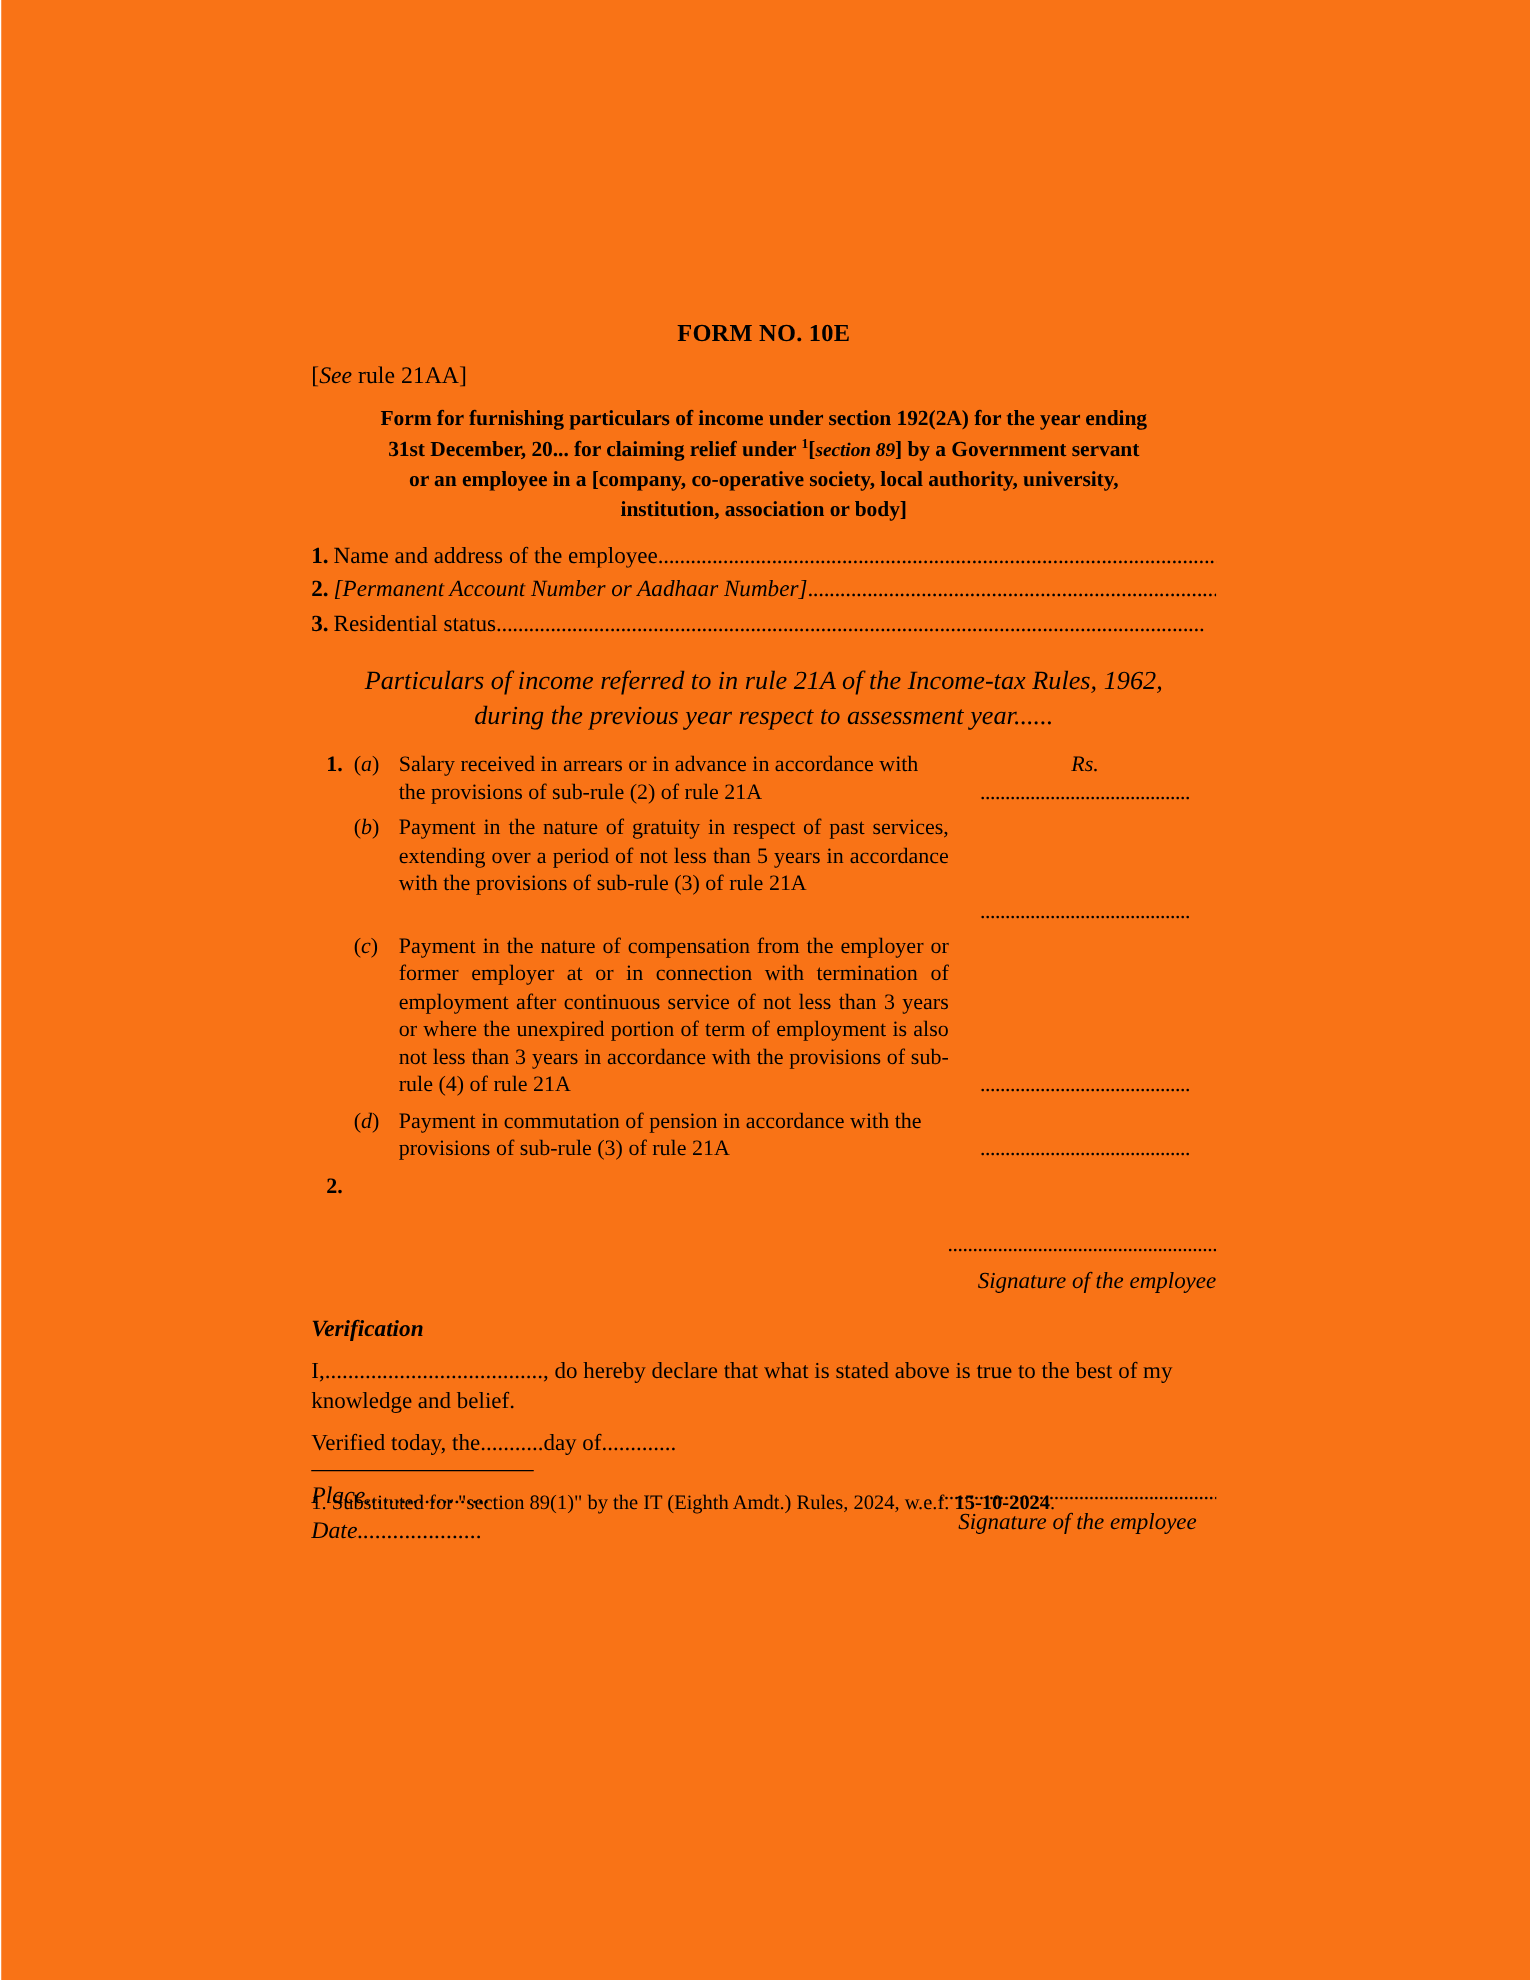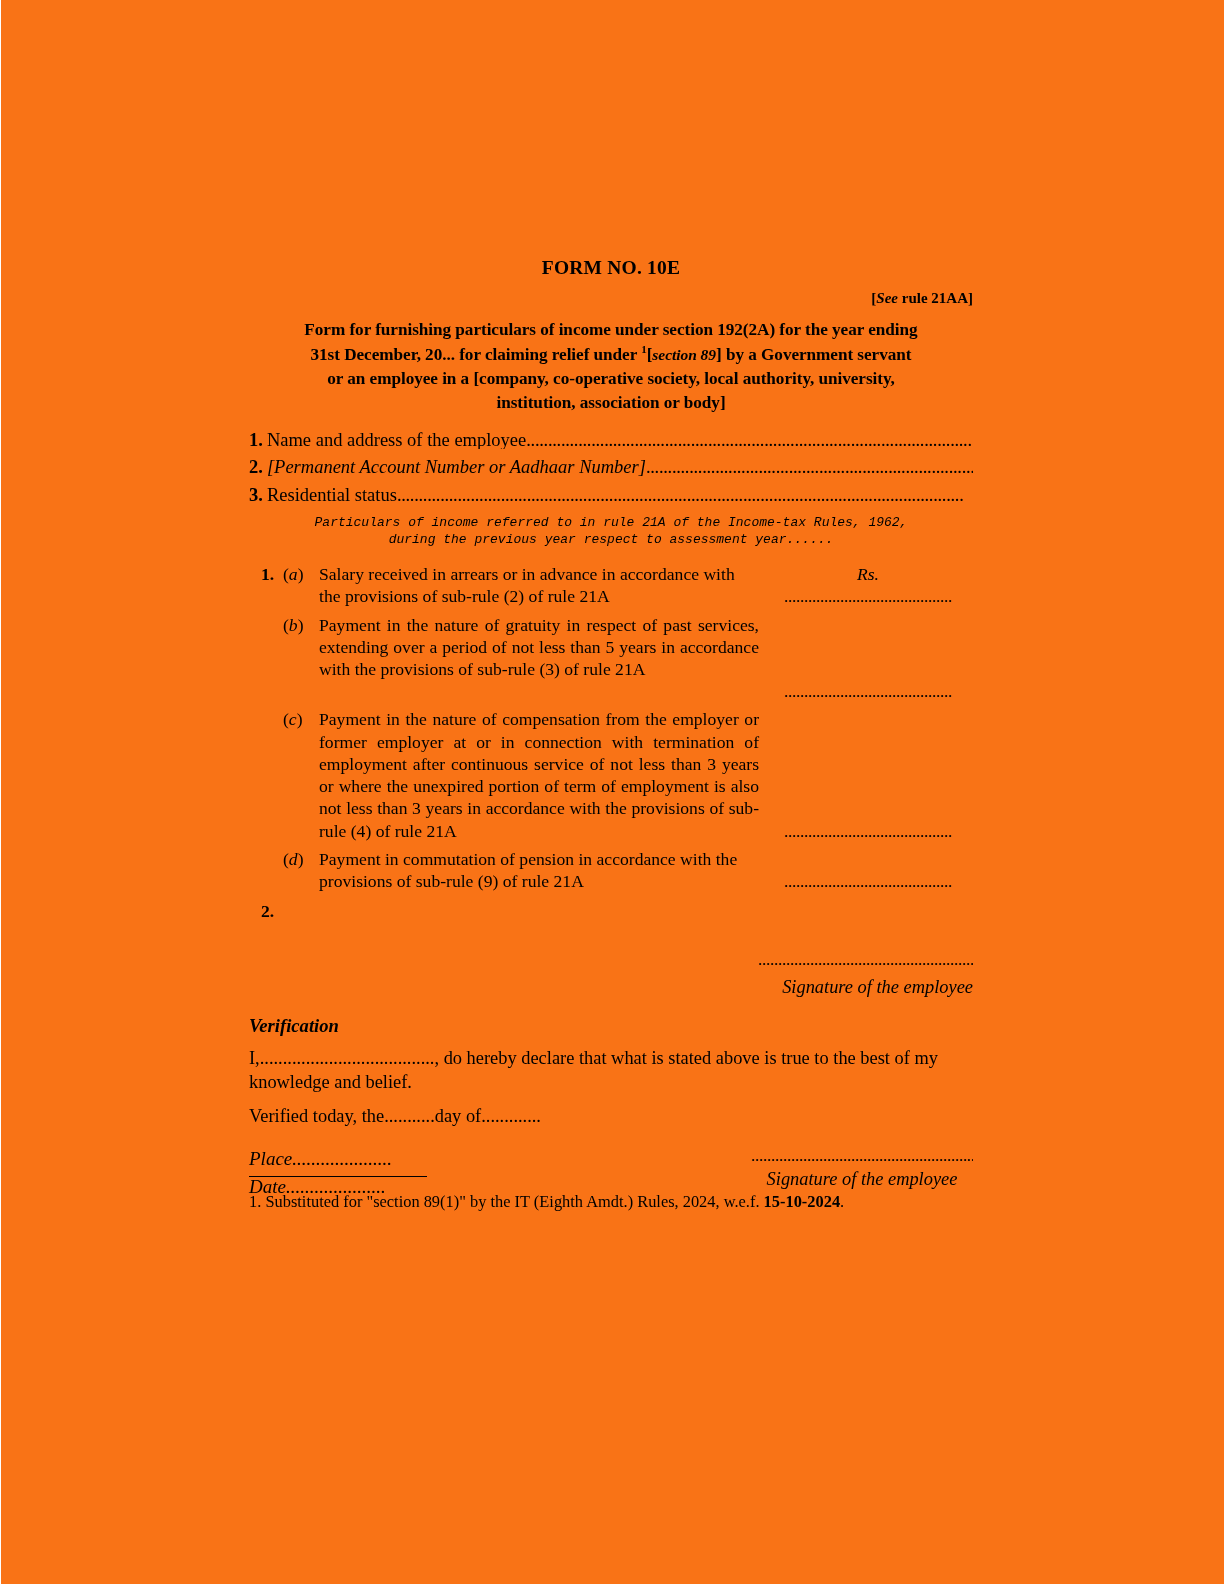--- a/index.html
+++ b/index.html
@@ -34,25 +34,24 @@
 
   
   .form-title {
     text-align: center;
     font-weight: bold;
     font-size: 19.5px;
     letter-spacing: 0.2px;
     line-height: 1.25;
   }
   .see-rule {
-    text-align: right;
-    font-size: 15px;
+    text-align: left;
+    font-size: 19px;
     margin-top: 9px;
     line-height: 1.25;
-    font-weight: bold;
   }
   .see-rule i { font-style: italic; }
 
   .form-desc {
     text-align: center;
     font-weight: bold;
     font-size: 17.2px;
     line-height: 1.42;
     margin-top: 10px;
     letter-spacing: -0.05px;
@@ -93,24 +92,23 @@
     flex: 1 1 auto;
     overflow: hidden;
     font-size: 18.5px;
     letter-spacing: -0.3px;
   }
 
   
   .particulars {
     text-align: center;
     font-style: italic;
-    font-size: 13px;
-    line-height: 1.3;
-    margin-top: 11px;
-    font-family: Liberation Mono, monospace;
+    font-size: 21px;
+    line-height: 1.3;
+    margin-top: 22px;
   }
 
   
   .items {
     margin-top: 14px;
   }
   .item-row {
     display: flex;
     align-items: flex-start;
     margin-bottom: 2px;
@@ -323,21 +321,21 @@
           <div class="amt-spacer">&nbsp;</div>
           <div class="amt-spacer">&nbsp;</div>
           <div class="amt-spacer">&nbsp;</div>
           <div class="dots-line">..........................................</div>
         </div>
       </div>
 
       <div class="item-row" style="margin-top:6px;">
         <div class="col-num"></div>
         <div class="col-alpha">(<i>d</i>)</div>
-        <div class="col-text">Payment in commutation of pension in accordance with the provisions of sub-rule (9) of rule 21A</div>
+        <div class="col-text">Payment in commutation of pension in accordance with the provisions of sub-rule (3) of rule 21A</div>
         <div class="col-amt">
           <div class="amt-spacer">&nbsp;</div>
           <div class="dots-line">..........................................</div>
         </div>
       </div>
 
       <div class="item-row" style="margin-top:8px;">
         <div class="col-num">2.</div>
         <div class="col-alpha"></div>
         <div class="col-amt"></div>

